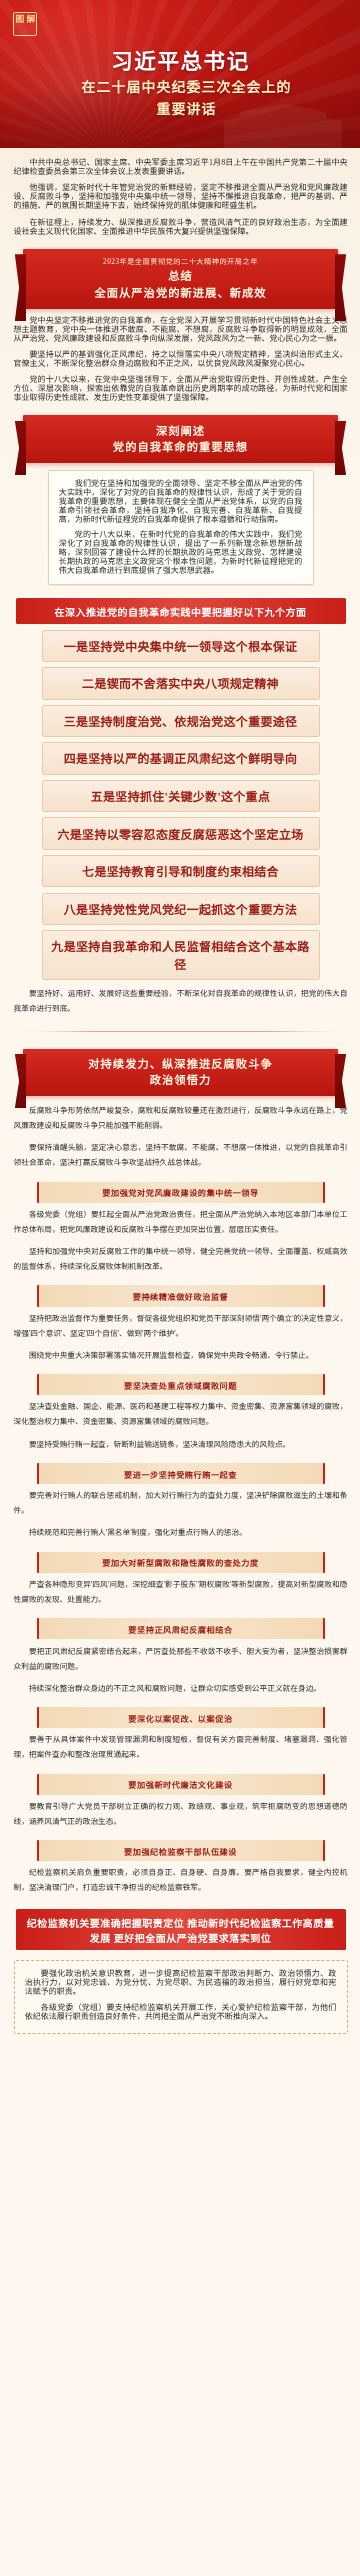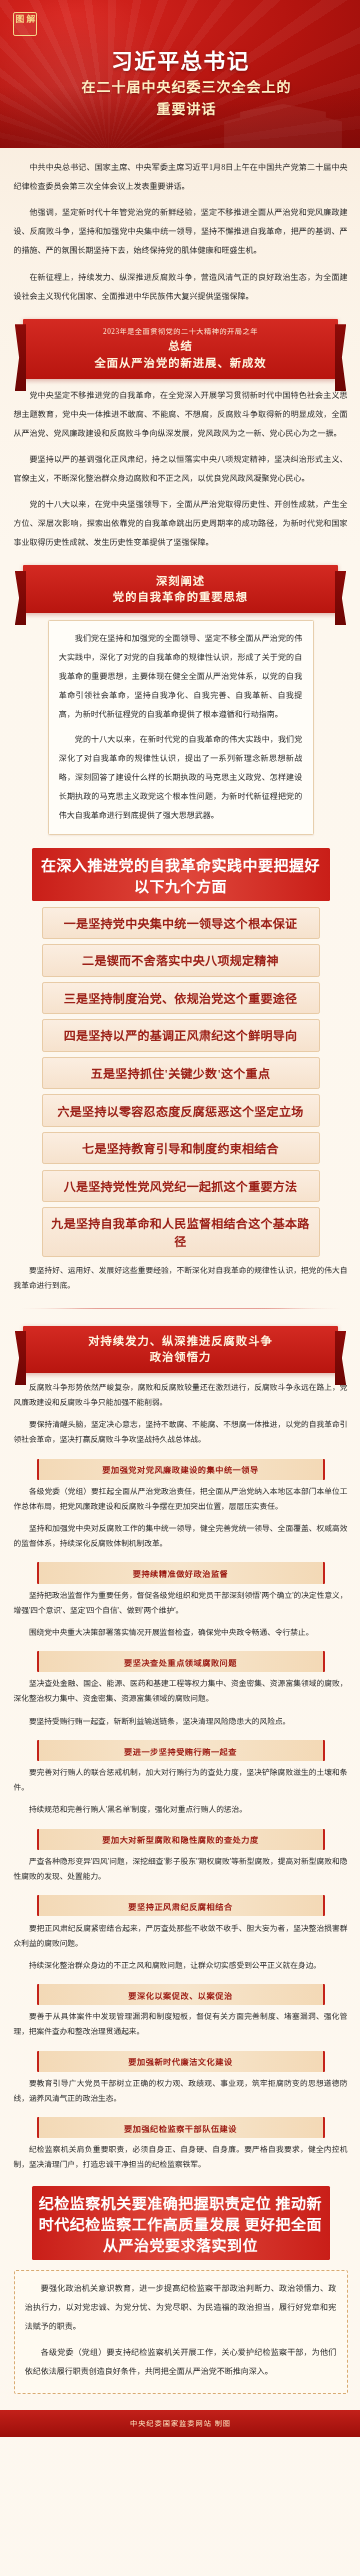--- a/index.html
+++ b/index.html
@@ -99,21 +99,21 @@
     text-shadow: 0 1px 2.6px rgba(0,0,0,0.3);
   }
   .hdr-sub .l2 { display: block; }
 
   
   .wrap {
     padding: 0 13.4px;
   }
   .para {
     font-size: 8px;
-    line-height: 19px;
+    line-height: 9px;
     text-align: justify;
     text-indent: 2em;
     color: #2a2a2a;
     margin: 0 0 7.2px 0;
   }
   .lead-block {
     margin-top: 10.3px;
   }
 
   
@@ -168,26 +168,26 @@
     border: 0.5px solid #e7cfae;
     border-radius: 1.5px;
     padding: 8.2px 10.3px 4.1px 10.3px;
     box-shadow: 0 0.5px 1.5px rgba(180,140,100,0.12);
   }
   .card .para { margin-bottom: 6.2px; }
   .card .para:last-child { margin-bottom: 4.1px; }
 
   
   .bar {
-    width: 298px;
+    width: 330px;
     margin: 13.4px auto 5.2px auto;
     background: linear-gradient(90deg, #c91e18 0%, #e0483c 50%, #c91e18 100%);
     color: #fff;
     font-weight: bold;
-    font-size: 15px;
+    font-size: 10px;
     letter-spacing: 0.5px;
     text-align: center;
     padding: 5.7px 6.2px;
     border-radius: 1.5px;
   }
 
   
   .pill {
     width: 278px;
     margin: 0 auto 5.2px auto;
@@ -376,15 +376,14 @@
   <div class="body-block">
     <p class="para">纪检监察机关肩负重要职责，必须自身正、自身硬、自身廉。要严格自我要求，健全内控机制，坚决清理门户，打造忠诚干净担当的纪检监察铁军。</p>
   </div>
 
   <div class="bar">纪检监察机关要准确把握职责定位 推动新时代纪检监察工作高质量发展 更好把全面从严治党要求落实到位</div>
   <div class="final-card">
     <p class="para">要强化政治机关意识教育，进一步提高纪检监察干部政治判断力、政治领悟力、政治执行力，以对党忠诚、为党分忧、为党尽职、为民造福的政治担当，履行好党章和宪法赋予的职责。</p>
     <p class="para">各级党委（党组）要支持纪检监察机关开展工作，关心爱护纪检监察干部，为他们依纪依法履行职责创造良好条件，共同把全面从严治党不断推向深入。</p>
   </div>
 
-  <div class="footer">中央纪委国家监委网站 制图</div>
 </div>
 
 
 </body></html>

